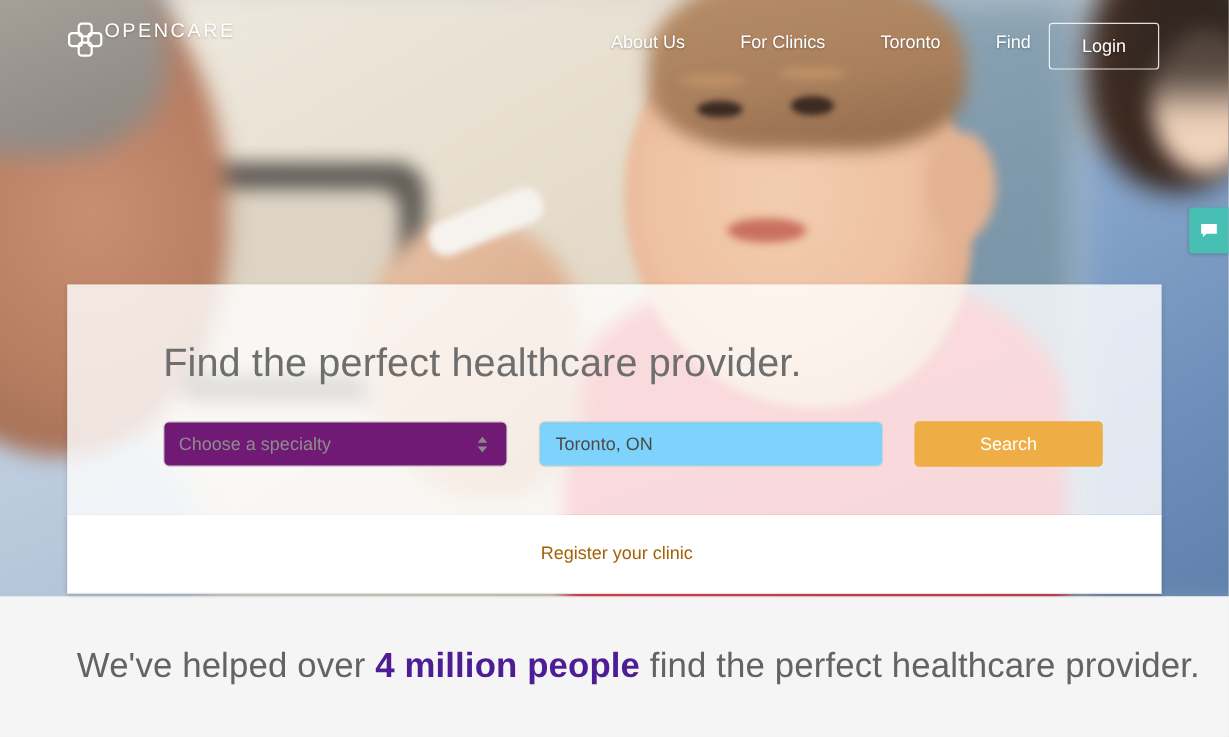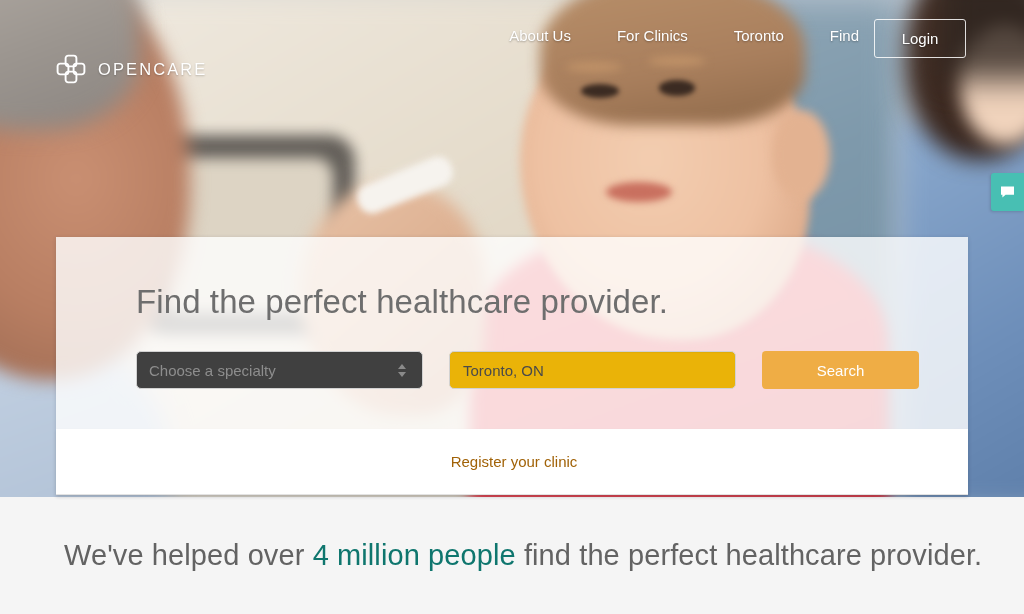--- a/index.html
+++ b/index.html
@@ -183,24 +183,21 @@
     height: 78px;
     z-index: 20;
     display: flex;
     align-items: center;
   }
   .brand {
     position: absolute;
     left: 55px;
     top: 17px;
     display: flex;
-    align-items: center;
-    gap: 11px;
     text-decoration: none;
-    margin-top: 36px;
   }
   .brand-logo { width: 32px; height: 32px; display: block; }
   .brand-name {
     color: #ffffff;
     font-size: 16.5px;
     letter-spacing: 2.1px;
     font-weight: 400;
     text-shadow: 0 1px 2px rgba(0,0,0,.22);
   }
   .nav-links {
@@ -262,21 +259,21 @@
     display: flex;
     align-items: center;
     margin-left: 80px;
     gap: 26px;
   }
   .specialty-select {
     width: 287px;
     height: 38px;
     border: 1px solid #d2d2d2;
     border-radius: 5px;
-    background: #404040;
+    background: #701a75;
     box-shadow: inset 0 1px 1px rgba(0,0,0,.045);
     display: flex;
     align-items: center;
     padding: 0 12px;
     position: relative;
     cursor: pointer;
     box-sizing: border-box;
   }
   .specialty-text {
     font-size: 15px;
@@ -297,21 +294,21 @@
     border-right: 4.5px solid transparent;
   }
   .stepper i.up   { border-bottom: 5px solid #8a8a8a; }
   .stepper i.down { border-top: 5px solid #8a8a8a; }
 
   .location-input {
     width: 287px;
     height: 38px;
     border: 1px solid #d2d2d2;
     border-radius: 5px;
-    background: #eab308;
+    background: #7dd3fc;
     box-shadow: inset 0 1px 1px rgba(0,0,0,.045);
     padding: 0 13px;
     font-size: 15px;
     color: #4a4a4a;
     font-family: "Liberation Sans", sans-serif;
     box-sizing: border-box;
     outline: none;
   }
   .search-btn {
     width: 157px;
@@ -373,22 +370,22 @@
     align-items: center;
   }
   .stats-text {
     margin: 0 0 0 64px;
     font-size: 29px;
     font-weight: 300;
     color: #636363;
     letter-spacing: .1px;
   }
   .stats-text b {
-    font-weight: 400;
-    color: #0f766e;
+    font-weight: 700;
+    color: #4c1d95;
   }
 </style>
 </head>
 <body>
 
 <div class="page">
 
   <div class="hero-photo">
     <div class="layer bg-wall"></div>
     <div class="layer bg-cream"></div>

